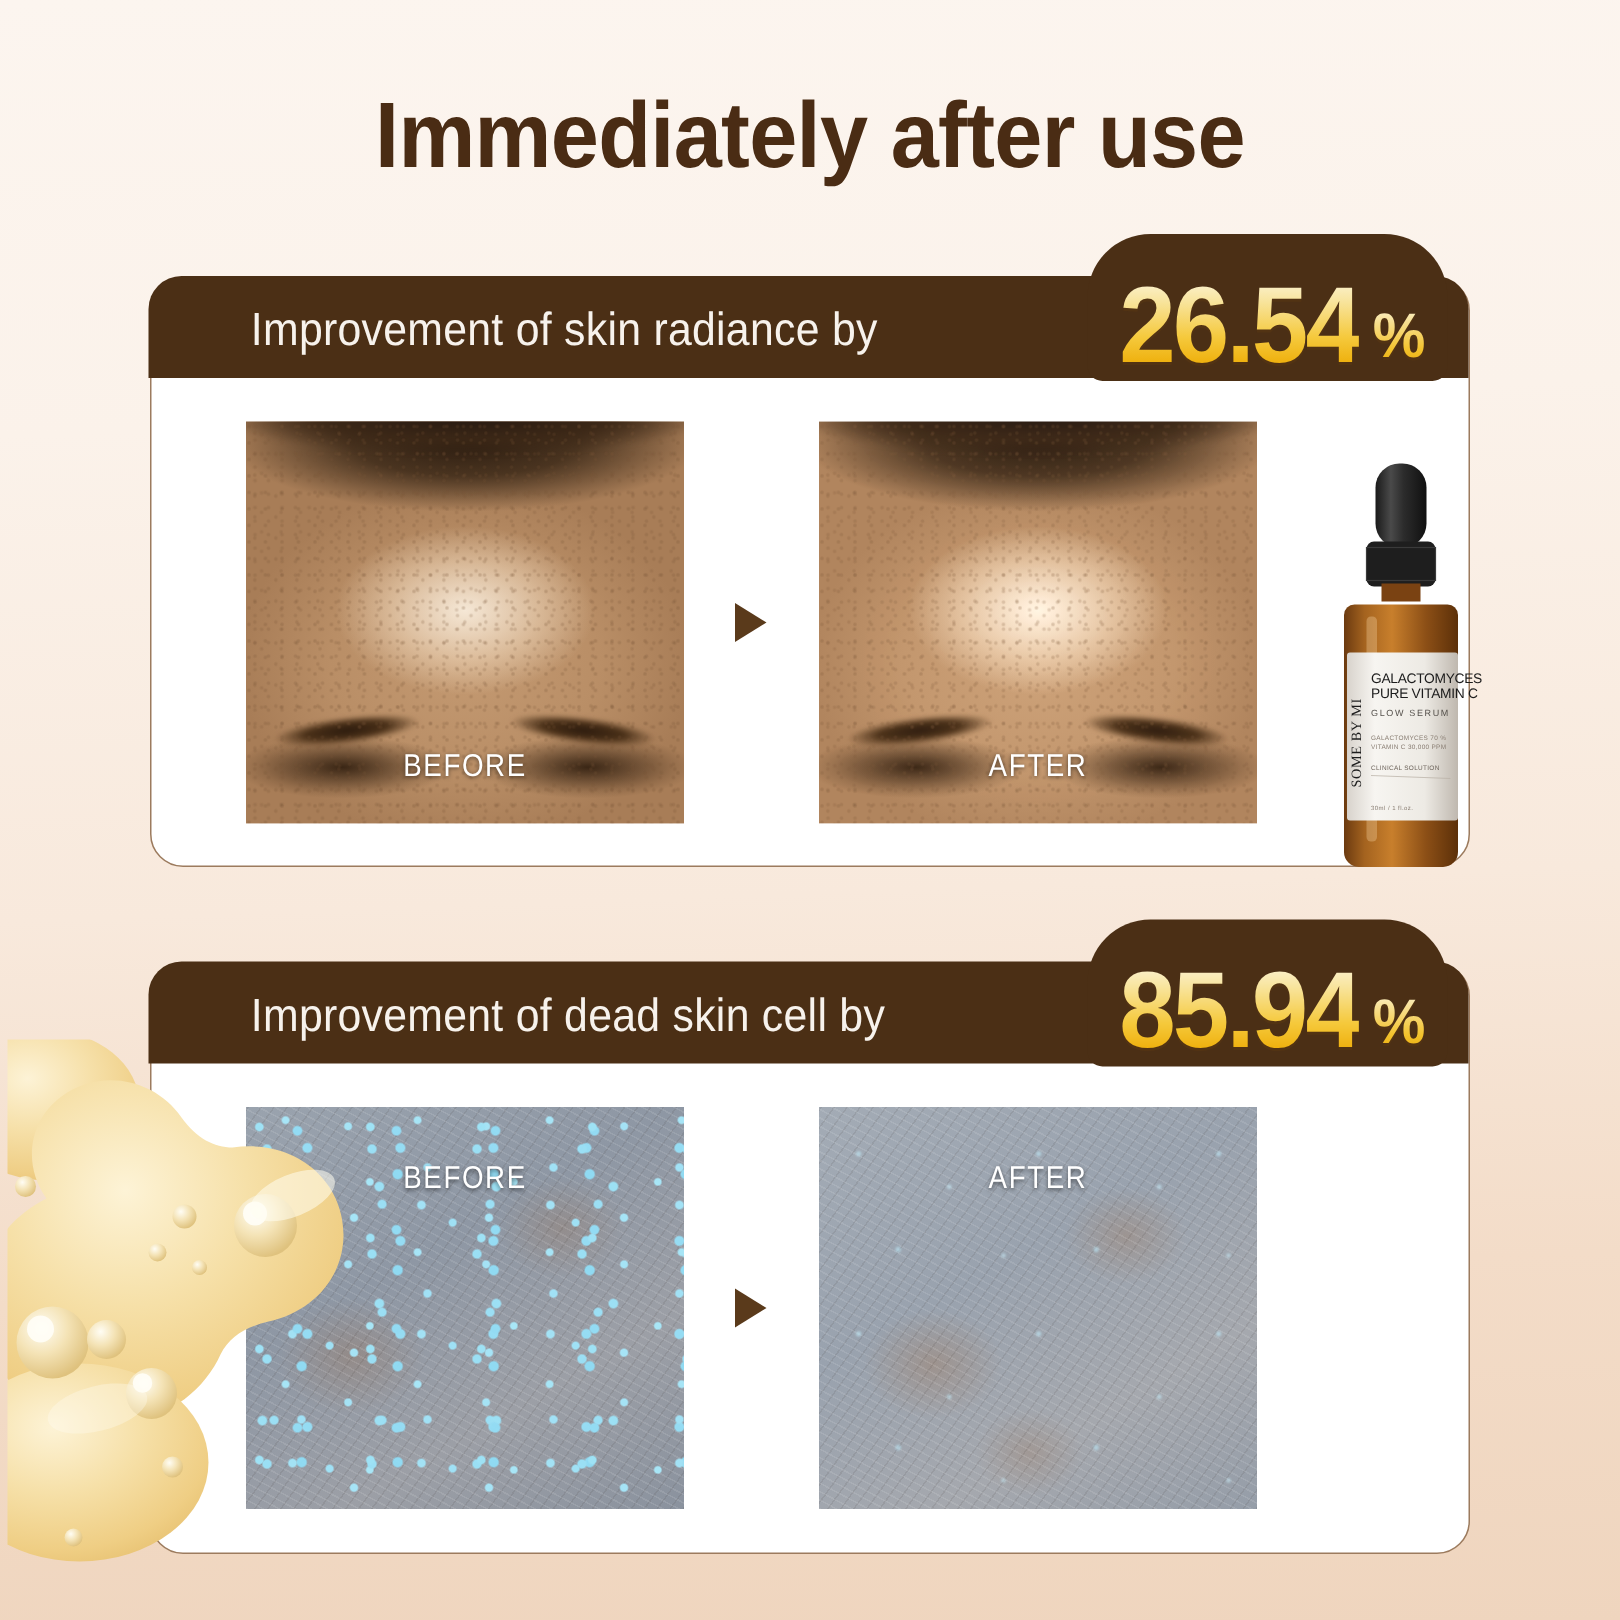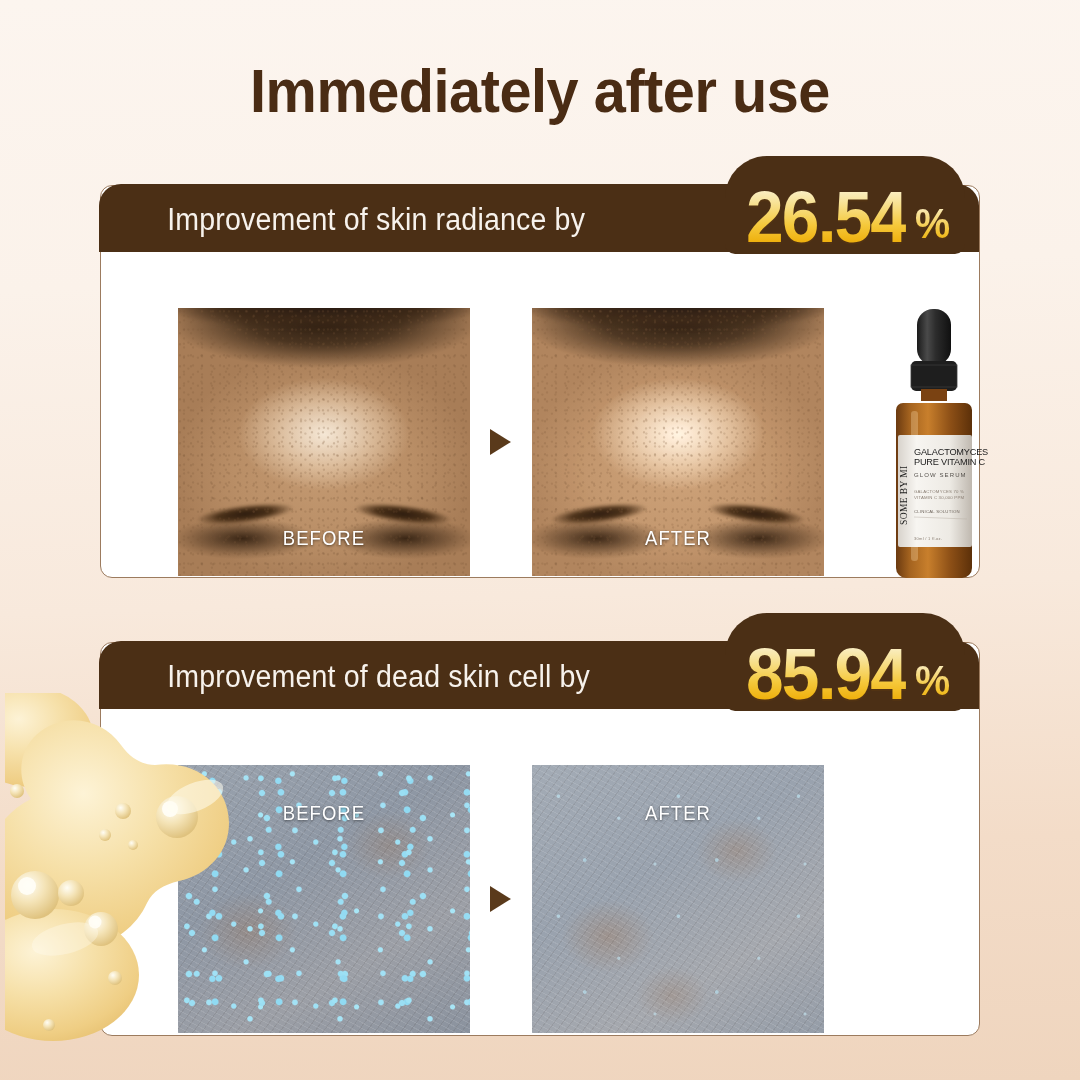--- a/index.html
+++ b/index.html
@@ -20,21 +20,21 @@
     color:#4A2C14;
     font-family:"Liberation Sans", sans-serif;
     transform:scaleX(0.93);
   }
 
   
   .card{
     position:absolute; left:100px; width:880px;
     background:#FFFFFF;
     border:1.6px solid #9C7B5E;
-    border-radius:12px;
+    border-radius:22px;
     overflow:visible;
   }
   #card1{ top:185px; height:393px; }
   #card2{ top:642px; height:394px; }
 
   .headerbar{
     position:absolute; left:-1.6px; top:-1.6px; width:880px; height:68px;
     background:#4B2F15;
     border-radius:22px 22px 0 0;
     z-index:4;
@@ -84,22 +84,22 @@
     background:linear-gradient(180deg,#FCF5DC 0%,#F7DE8C 30%,#F3C32F 70%,#E9A906 100%);
     -webkit-background-clip:text; background-clip:text;
     color:transparent; -webkit-text-fill-color:transparent;
     transform:scaleX(0.94);
     filter:drop-shadow(0 2px 0 rgba(90,55,18,0.55));
   }
 
   
   .compare{
     position:absolute; left:0; top:68px; width:799px; height:322px;
-    display:flex; align-items:flex-end; justify-content:center;
-    gap:0px;
+    display:flex; align-items:center; justify-content:center;
+    gap:14px;
   }
   .pane{
     position:relative;
     width:292px; height:268px;
     overflow:hidden;
   }
   .arrowcell{
     width:62px; height:268px;
     display:flex; align-items:center; justify-content:center;
   }

